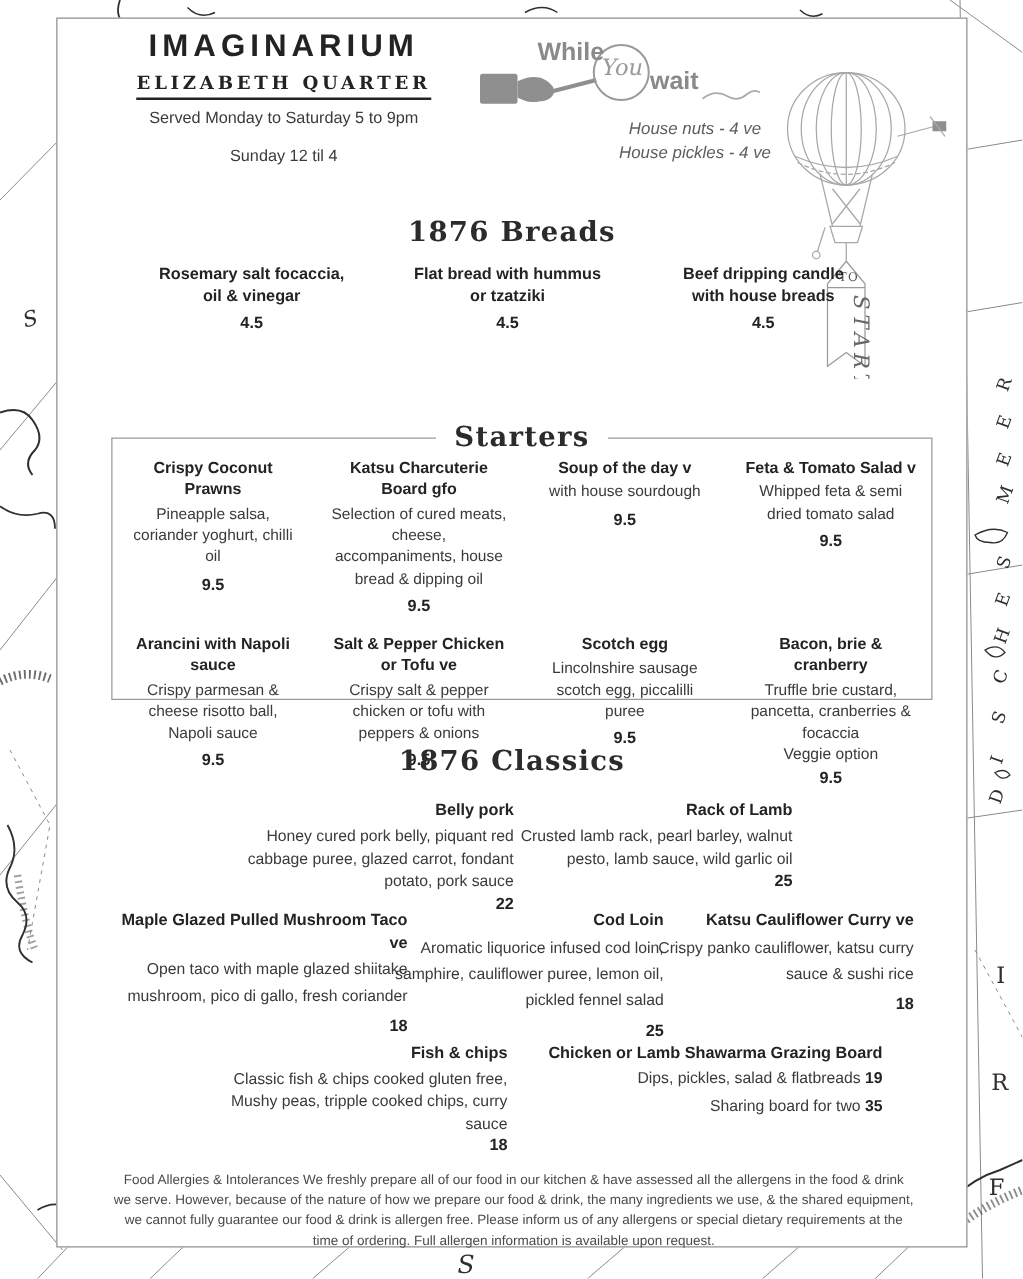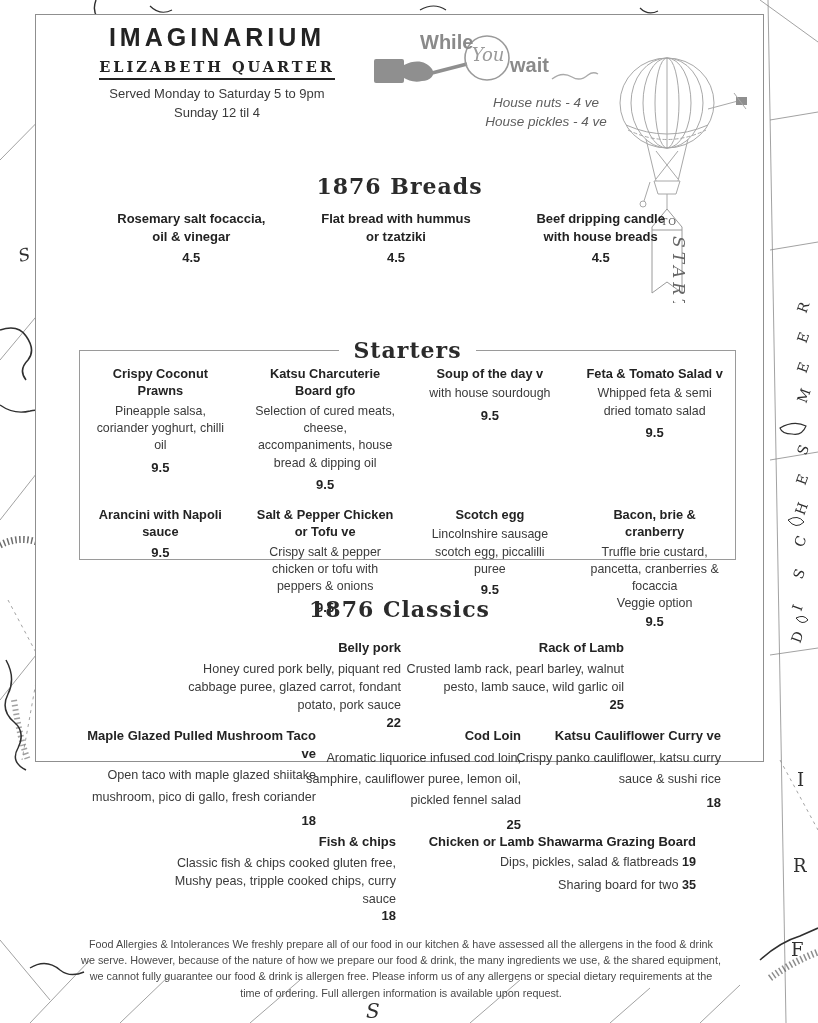--- a/index.html
+++ b/index.html
@@ -6,21 +6,21 @@
   body{
     width:818px;height:1023px;position:relative;background:#ffffff;
     font-family:"Liberation Sans",sans-serif;color:#2f2f2f;overflow:hidden;
   }
   .stage{position:absolute;inset:0;}
   .map-art{position:absolute;left:0;top:0;}
   .map-letter{font-family:"DejaVu Serif",serif;fill:#2f2f2f;}
 
   
   .page{
-    position:absolute;left:35px;top:14px;width:729px;height:748px;
+    position:absolute;left:45px;top:14px;width:729px;height:984px;
     background:#ffffff;border:1.5px solid #8f8f8f;box-sizing:border-box;
   }
 
   
   .brand{position:absolute;left:55px;top:8px;width:252px;text-align:center;}
   .brand-name{font-family:"Liberation Sans",sans-serif;font-weight:700;font-size:25px;
     letter-spacing:4px;color:#232323;}
   .brand-year{font-family:"DejaVu Sans",sans-serif;font-weight:800;font-size:66px;
     letter-spacing:9px;line-height:1.0;color:#232323;margin-top:-4px;}
   .brand-loc{display:inline-block;font-family:"DejaVu Serif",serif;font-weight:700;
@@ -158,21 +158,21 @@
       <text class="map-letter" x="366" y="1018" font-size="20" font-style="italic">S</text>
     </g>
   </svg>
 
   <div class="page">
 
     <div class="brand">
       <div class="brand-name">IMAGINARIUM</div>
       <div><span class="brand-loc">ELIZABETH QUARTER</span></div>
       <div class="brand-served">Served Monday to Saturday 5 to 9pm</div>
-      <div class="brand-served" style="margin-top:0;">Sunday 12 til 4</div>
+      <div class="brand-served" style="margin-top:12px;">Sunday 12 til 4</div>
     </div>
 
     <div class="wyw">
       <svg class="wyw-svg" width="300" height="60" viewBox="0 0 300 60">
         <g>
           <rect x="0" y="28" width="30" height="24" rx="2" fill="#8f8f8f"></rect>
           <path d="M30,34 C42,28 52,30 58,38 C62,44 56,50 48,50 C40,52 34,49 30,47 Z" fill="#8f8f8f"></path>
           <line x1="58" y1="42" x2="93" y2="33" stroke="#8f8f8f" stroke-width="3.5"></line>
           <circle cx="113" cy="27" r="22" fill="none" stroke="#9a9a9a" stroke-width="1.6"></circle>
           <path d="M178,48 q10,-8 20,-2 q8,5 16,-2 q5,-4 10,-1" fill="none" stroke="#aaaaaa" stroke-width="1.4"></path>
@@ -257,20 +257,21 @@
         </div>
         <div class="mi">
           <div class="mi-name">Feta &amp;  Tomato Salad v</div>
           <div class="mi-desc">Whipped feta &amp; semi dried tomato salad</div>
           <div class="mi-price">9.5</div>
         </div>
       </div>
       <div class="st-grid st-row2">
         <div class="mi">
           <div class="mi-name">Arancini with Napoli sauce</div>
+          <div class="mi-desc">Crispy parmesan &amp; cheese risotto ball, Napoli sauce</div>
           <div class="mi-price push-down">9.5</div>
         </div>
         <div class="mi">
           <div class="mi-name">Salt &amp; Pepper Chicken or Tofu  ve</div>
           <div class="mi-desc">Crispy salt &amp; pepper chicken or tofu with peppers &amp; onions</div>
           <div class="mi-price push-down">9.5</div>
         </div>
         <div class="mi">
           <div class="mi-name">Scotch egg</div>
           <div class="mi-desc">Lincolnshire sausage scotch egg, piccalilli puree</div>

